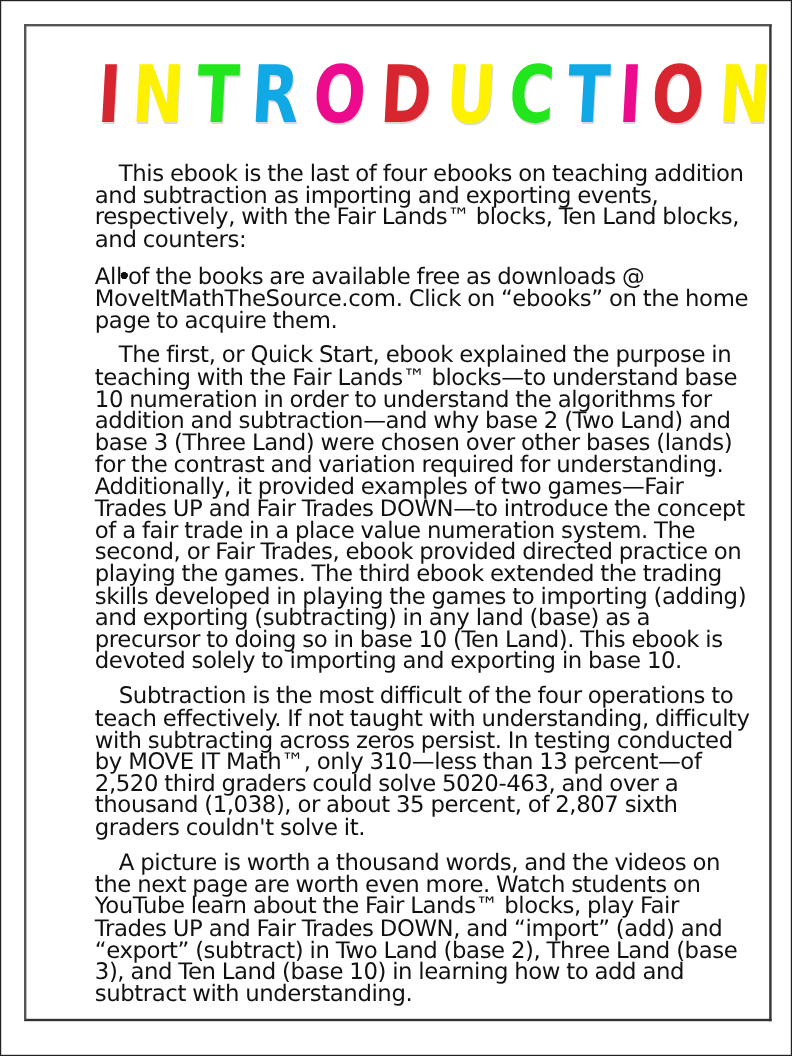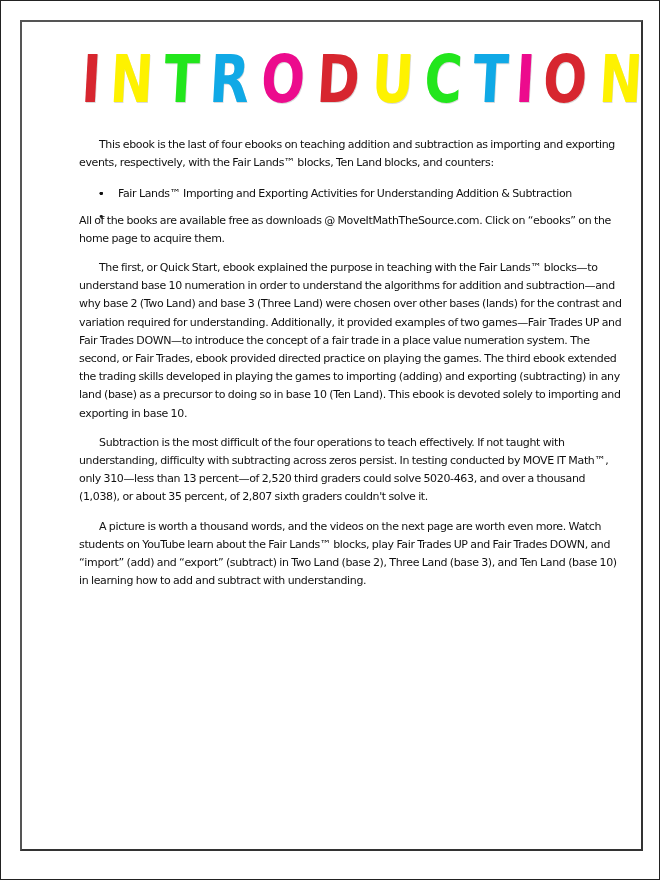--- a/index.html
+++ b/index.html
@@ -45,21 +45,21 @@
       transform: scaleX(0.78) skewX(-4deg);
       transform-origin: center;
       text-shadow: 1px 1px 0 rgba(0,0,0,0.15);
     }
     .content {
       position: absolute;
       left: 78px;
       top: 135px;
       width: 548px;
       font-family: "DejaVu Sans", sans-serif;
-      font-size: 11px;
+      font-size: 19px;
       line-height: 18.2px;
       color: #111;
       letter-spacing: -0.35px;
       word-spacing: -0.5px;
     }
     .content p {
       margin: 0;
     }
     .indent {
       text-indent: 20px;
@@ -108,21 +108,20 @@
 
   <ul class="book-list">
     <li>
       <span class="bullet">•</span>
     </li>
     <li>
       <span class="bullet">•</span>
     </li>
     <li>
       <span class="bullet">•</span>
-      <span>Fair Lands™ Importing and Exporting Activities for Understanding Addition &amp; Subtraction</span>
     </li>
     <li>
       <span class="bullet">•</span>
     </li>
   </ul>
 
   <p>All of the books are available free as downloads @ MoveItMathTheSource.com. Click on “ebooks” on the home page to acquire them.</p>
 
   <p class="indent gap" style="margin-top:14px;">The first, or Quick Start, ebook explained the purpose in teaching with the Fair Lands™ blocks—to understand base 10 numeration in order to understand the algorithms for addition and subtraction—and why base 2 (Two Land) and base 3 (Three Land) were chosen over other bases (lands) for the contrast and variation required for understanding. Additionally, it provided examples of two games—Fair Trades UP and Fair Trades DOWN—to introduce the concept of a fair trade in a place value numeration system. The second, or Fair Trades, ebook provided directed practice on playing the games. The third ebook extended the trading skills developed in playing the games to importing (adding) and exporting (subtracting) in any land (base) as a precursor to doing so in base 10 (Ten Land). This ebook is devoted solely to importing and exporting in base 10.</p>
 

